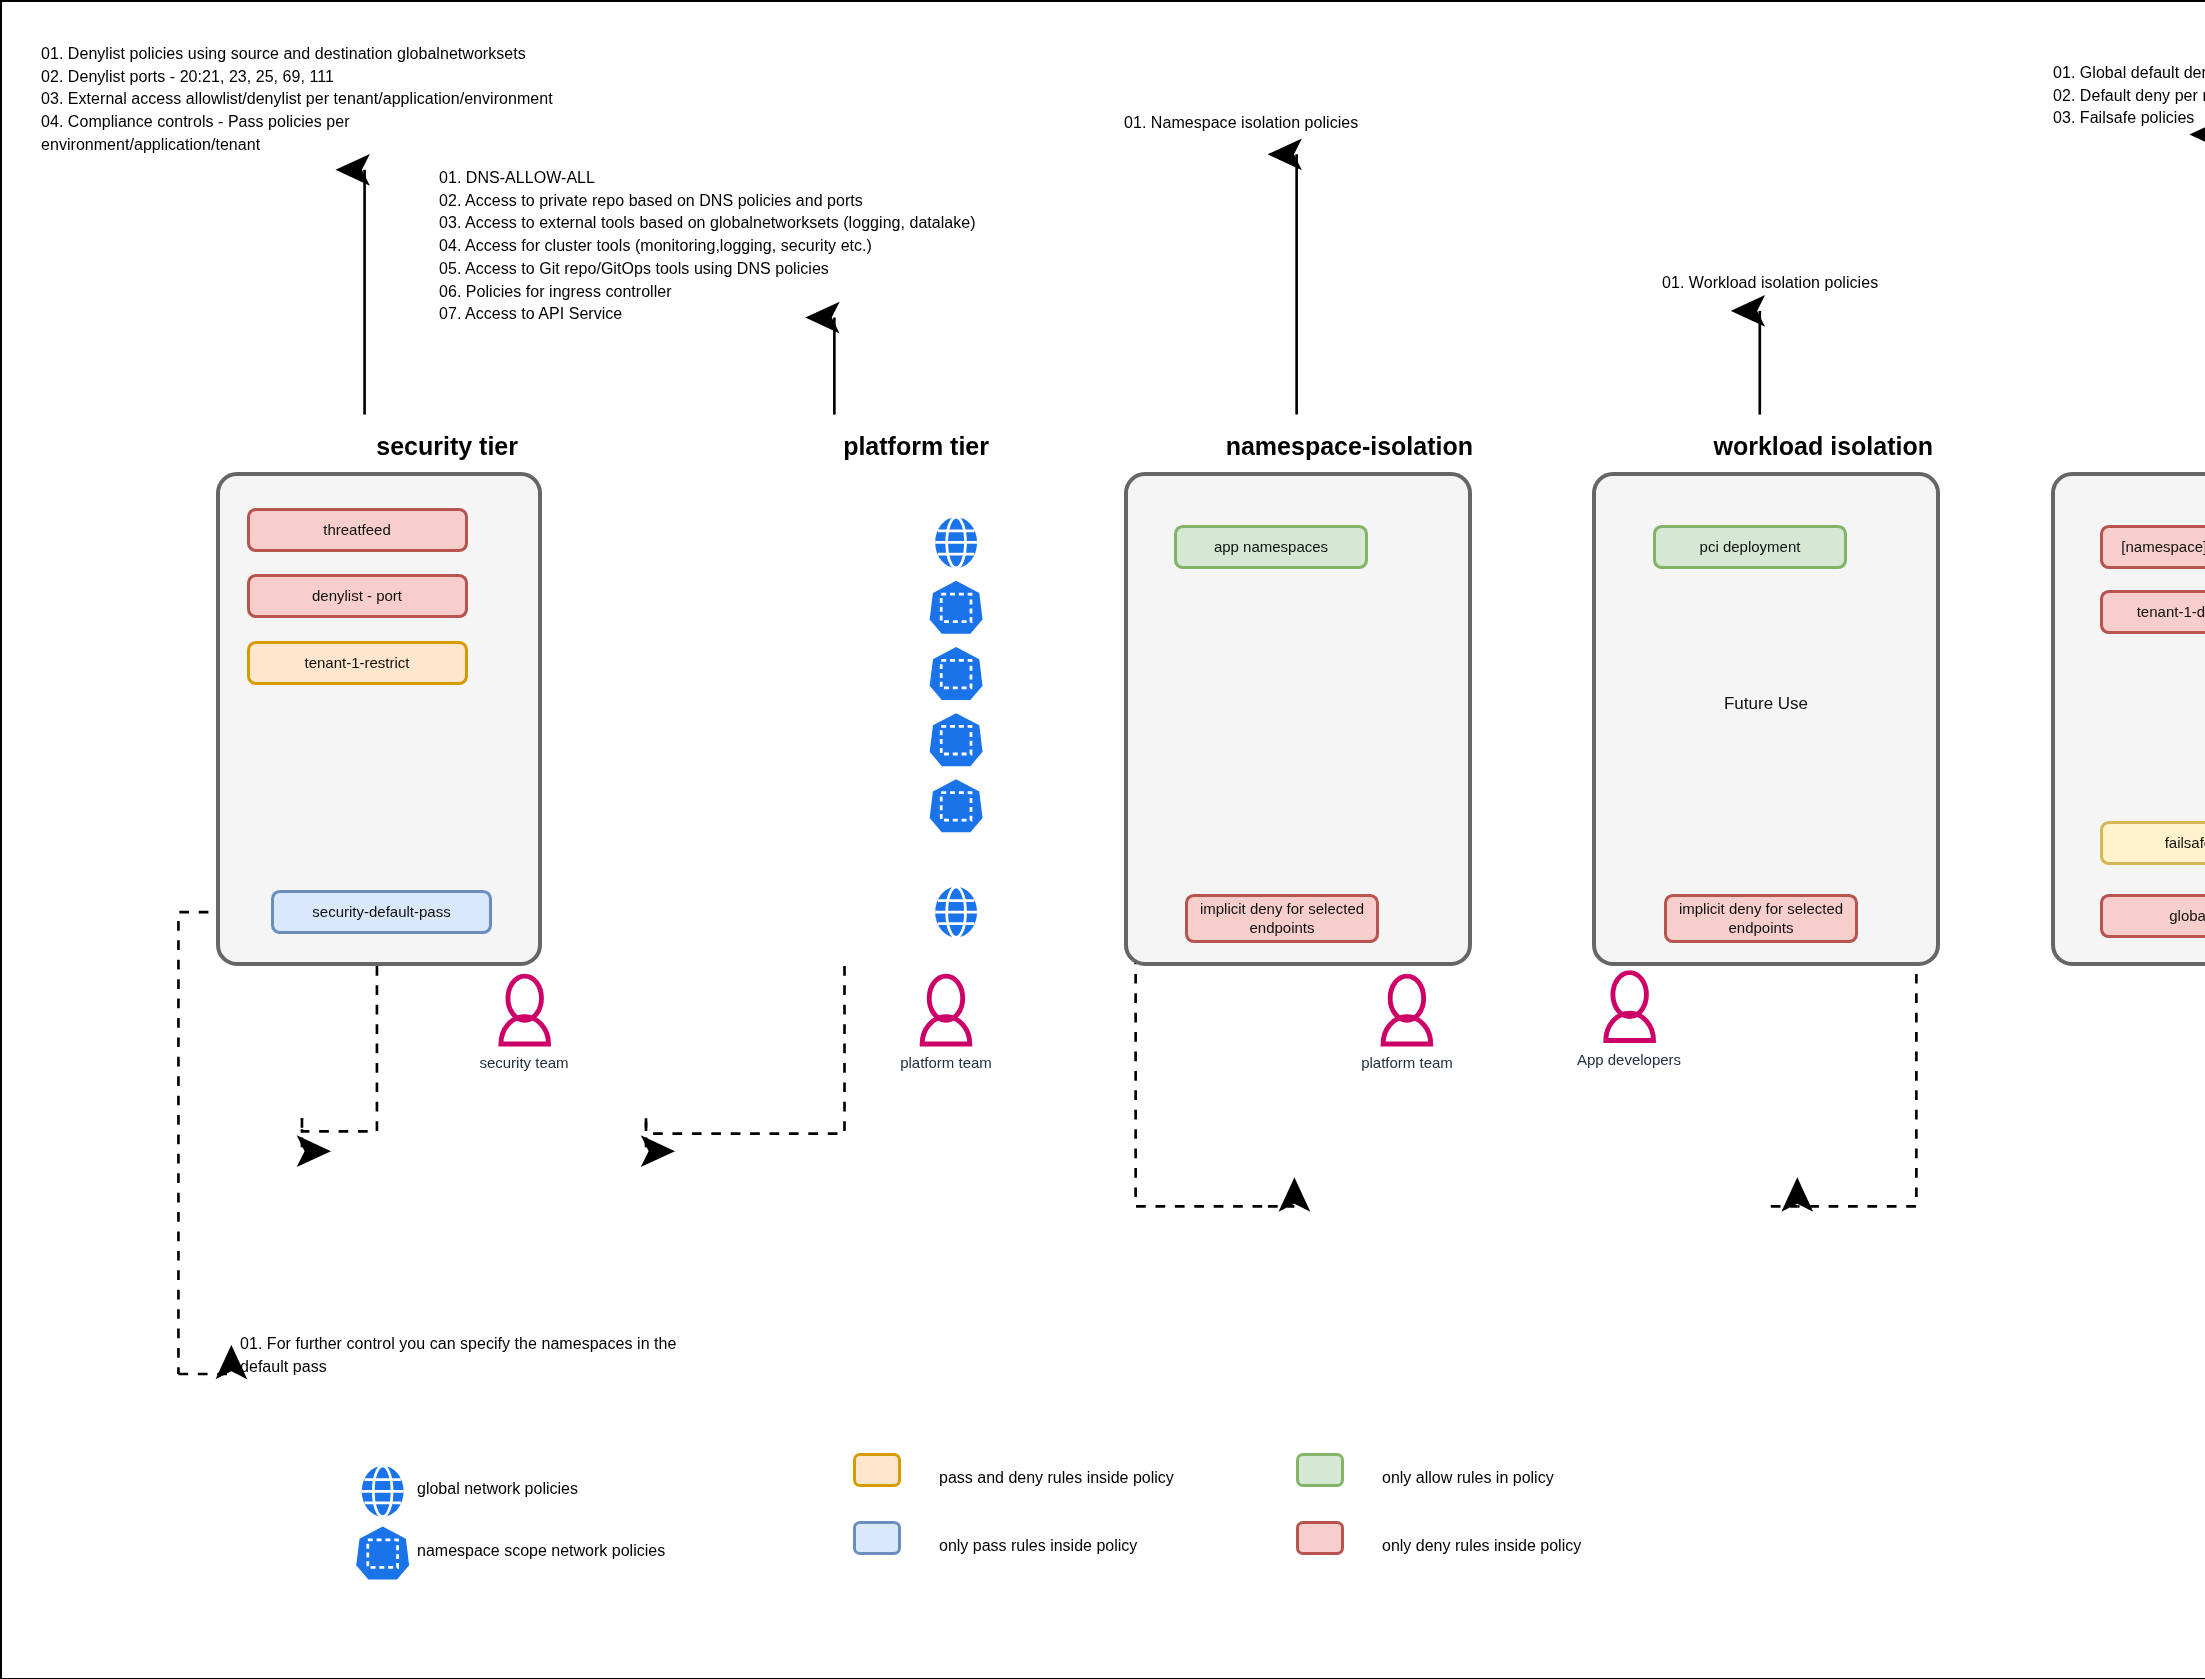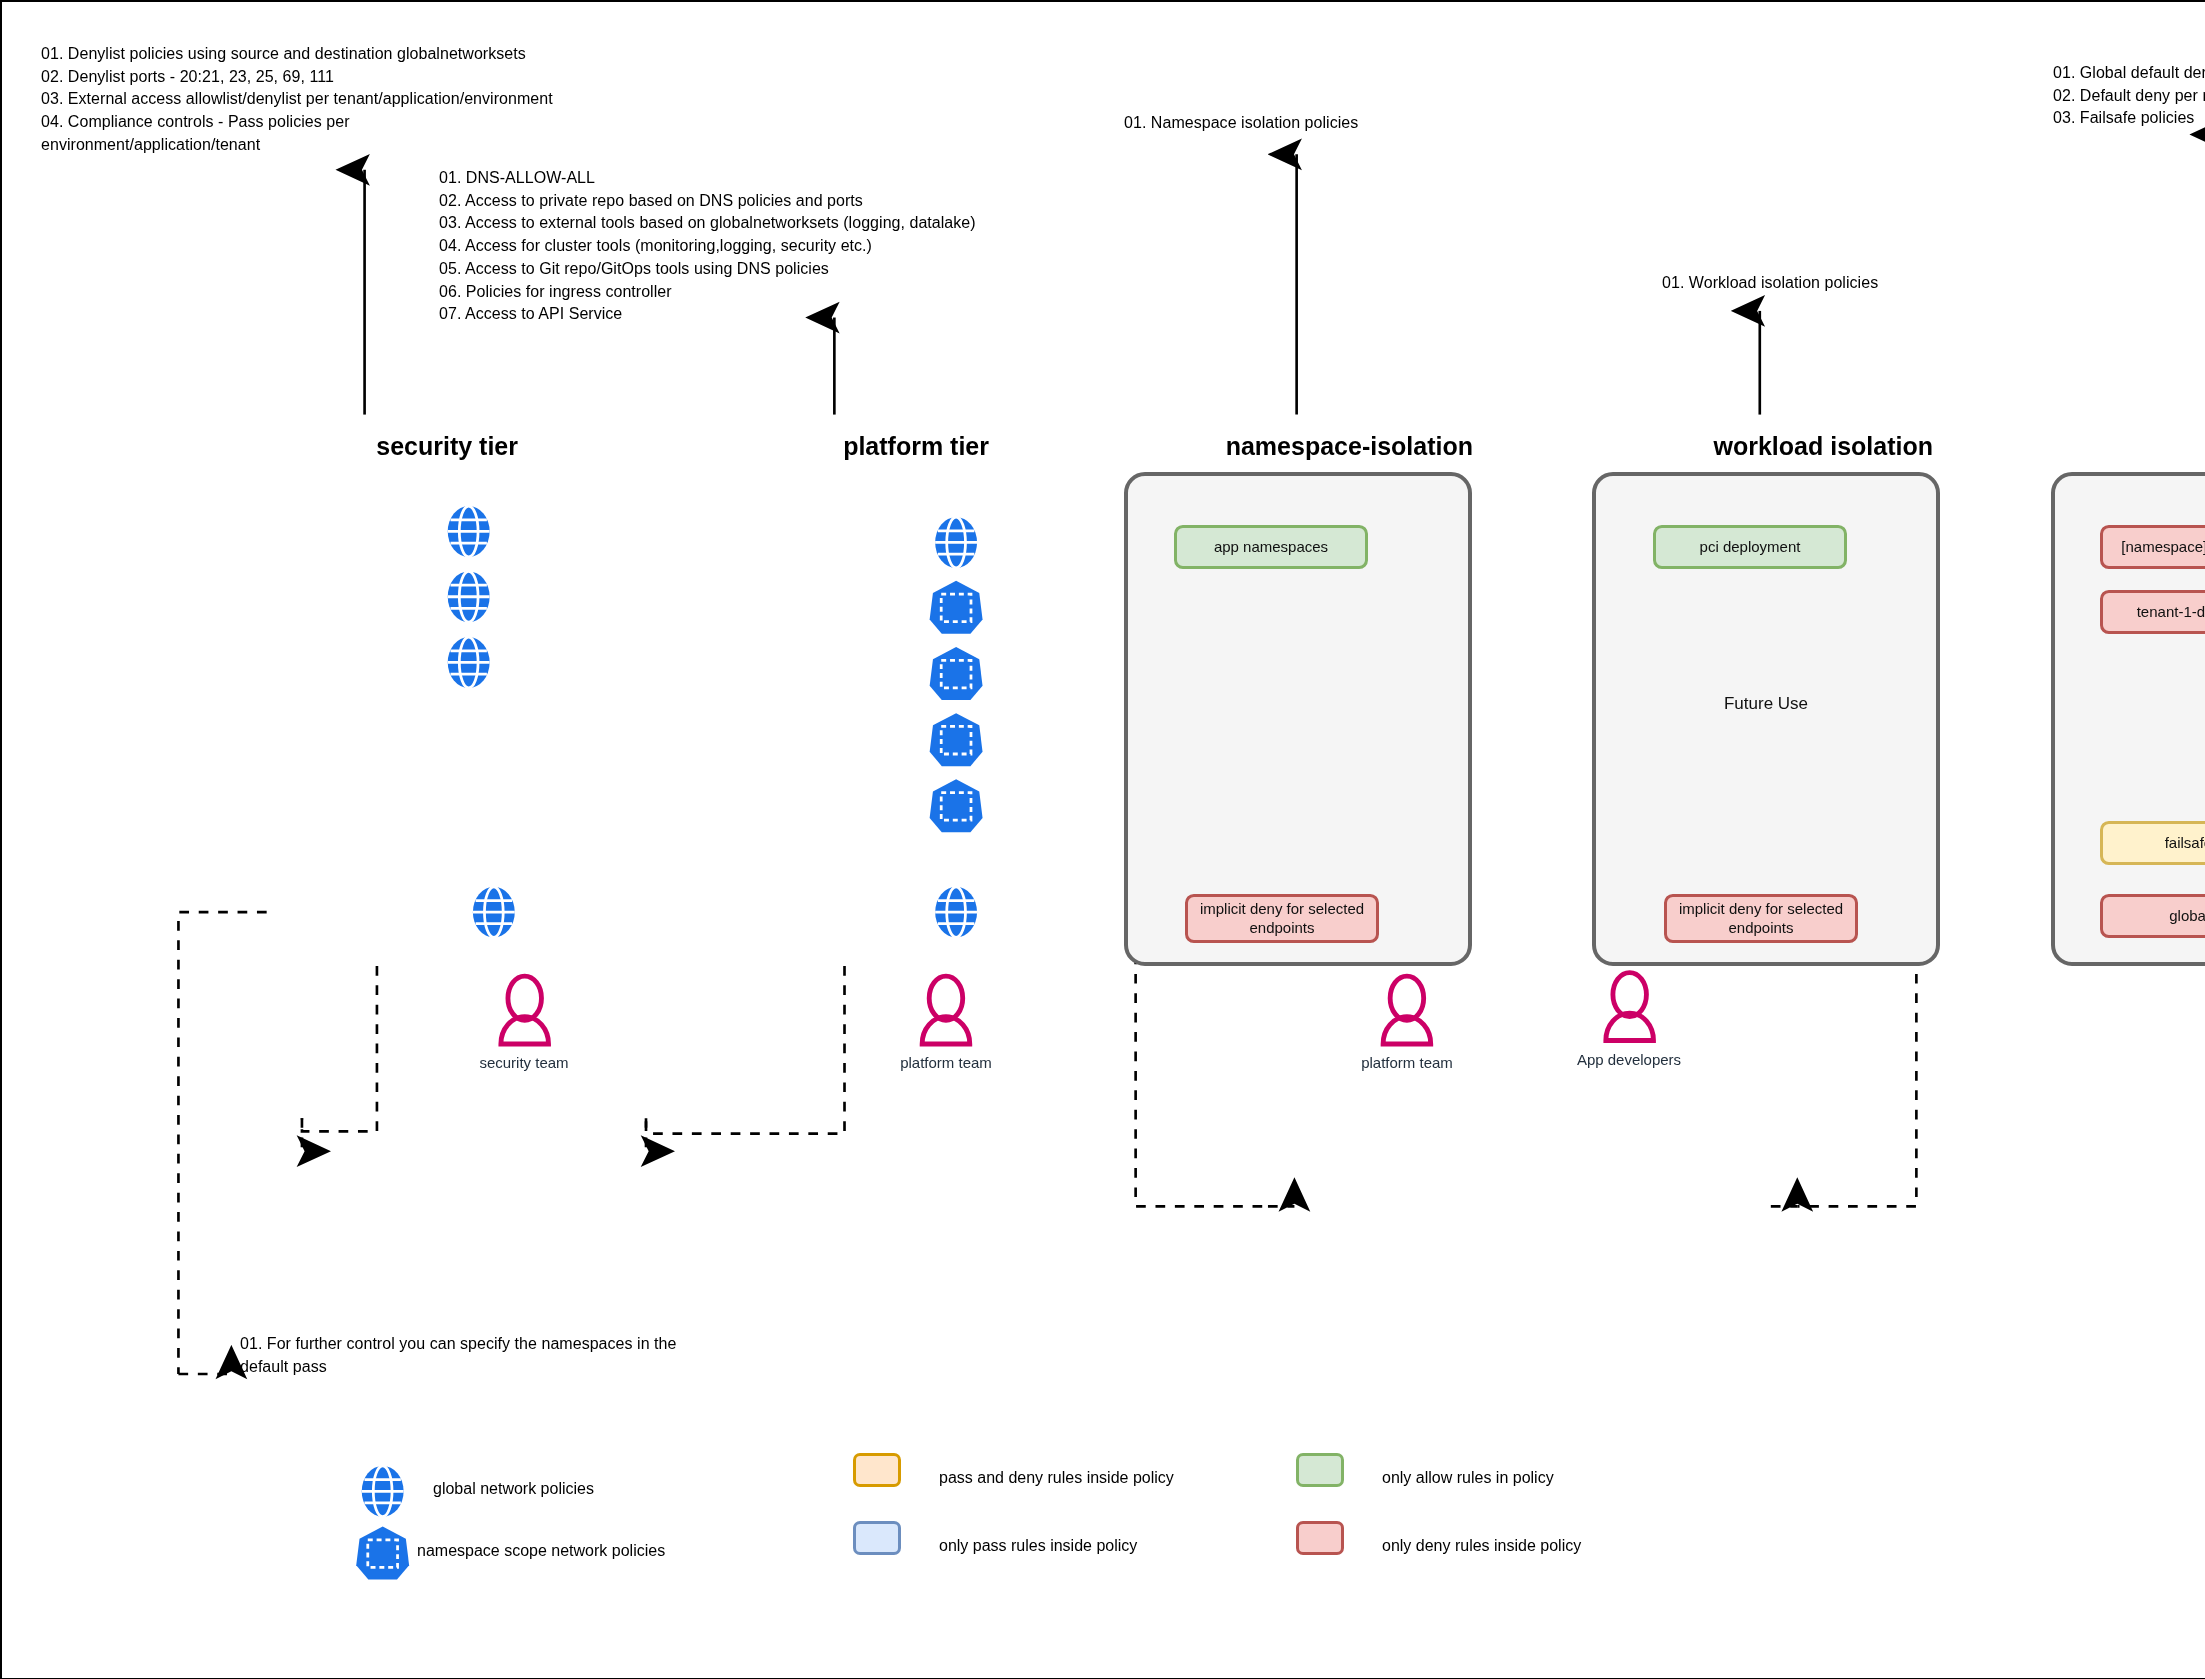--- a/index.html
+++ b/index.html
@@ -318,20 +318,28 @@
 03. Failsafe policies</div>
 
 
 
   <div class="abs note" style="left:238px;top:1331px;width:617px;">01. For further control you can specify the namespaces in the
 default pass</div>
 
   <div class="abs" style="left:207px;top:430px;width:309px;">
     <div class="tier-title">security tier</div>
   </div>
+  <div class="abs tier-box" style="left:214px;top:470px;width:326px;height:494px;">
+    <div class="tier-inner">
+      <div class="pill deny" style="left:26.5px;top:32px;width:221px;height:44px;">threatfeed</div>
+      <div class="pill deny" style="left:26.5px;top:98px;width:221px;height:44px;">denylist - port</div>
+      <div class="pill passdeny" style="left:26.5px;top:165px;width:221px;height:44px;">tenant-1-restrict</div>
+      <div class="pill pass" style="left:51px;top:414px;width:221px;height:44px;">security-default-pass</div>
+    </div>
+  </div>
 
   <div class="abs" style="left:678px;top:430px;width:309px;">
     <div class="tier-title">platform tier</div>
   </div>
 
   <div class="abs" style="left:1118px;top:430px;width:353px;">
     <div class="tier-title">namespace-isolation</div>
   </div>
   <div class="abs tier-box" style="left:1122px;top:470px;width:348px;height:494px;">
     <div class="tier-inner">
@@ -361,21 +369,21 @@
       <div class="pill failsafe" style="left:45px;top:345px;width:216px;height:44px;">failsafe-allow</div>
       <div class="pill deny" style="left:45px;top:418px;width:216px;height:44px;">global-deny</div>
     </div>
   </div>
 
   <div class="person-label" style="left:434px;top:1052px;width:176px;">security team</div>
   <div class="person-label" style="left:856px;top:1052px;width:176px;">platform team</div>
   <div class="person-label" style="left:1317px;top:1052px;width:176px;">platform team</div>
   <div class="person-label" style="left:1539px;top:1049px;width:176px;">App developers</div>
 
-  <div class="legend-text" style="left:415px;top:1478px;margin-left:16px;">global network policies</div>
+  <div class="legend-text" style="left:415px;top:1478px;">global network policies</div>
   <div class="legend-text" style="left:415px;top:1540px;">namespace scope network policies</div>
 
   <div class="legend-swatch" style="left:851px;top:1451px;background:#ffe6cc;border-color:#d79b00;"></div>
   <div class="legend-text" style="left:937px;top:1467px;">pass and deny rules inside policy</div>
 
   <div class="legend-swatch" style="left:851px;top:1519px;background:#dae8fc;border-color:#6c8ebf;"></div>
   <div class="legend-text" style="left:937px;top:1535px;">only pass rules inside policy</div>
 
   <div class="legend-swatch" style="left:1294px;top:1451px;background:#d5e8d4;border-color:#82b366;"></div>
   <div class="legend-text" style="left:1380px;top:1467px;">only allow rules in policy</div>

